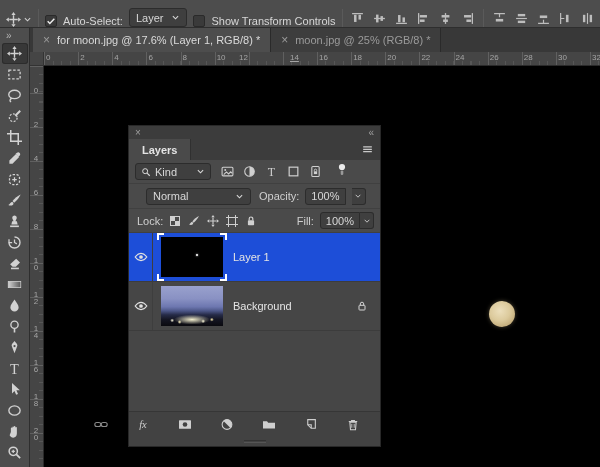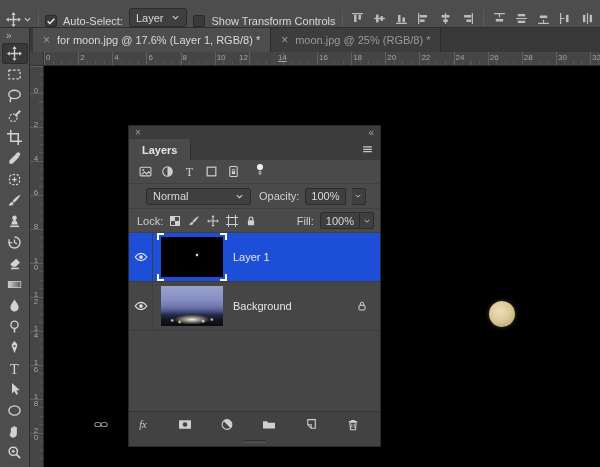--- a/index.html
+++ b/index.html
@@ -484,21 +484,21 @@
 
   <div id="ruler-corner"></div>
   <div id="h-ruler">
       <span class="h-num" style="left: 2px;">0</span>
       <span class="h-num" style="left: 36.13px;">2</span>
       <span class="h-num" style="left: 70.26px;">4</span>
       <span class="h-num" style="left: 104.39px;">6</span>
       <span class="h-num" style="left: 138.52px;">8</span>
       <span class="h-num" style="left: 172.65px;">10</span>
       <span class="h-num" style="left: 195px;">12</span>
-      <span class="h-num" style="left: 234px; text-decoration: underline;">14</span>
+      <span class="h-num" style="left: 246px; text-decoration: underline;">14</span>
       <span class="h-num" style="left: 275.04px;">16</span>
       <span class="h-num" style="left: 309.17px;">18</span>
       <span class="h-num" style="left: 343.3px;">20</span>
       <span class="h-num" style="left: 377.43px;">22</span>
       <span class="h-num" style="left: 411.56px;">24</span>
       <span class="h-num" style="left: 445.69px; text-align: right;">26</span>
       <span class="h-num" style="left: 479.82px;">28</span>
       <span class="h-num" style="left: 513.95px;">30</span>
       <span class="h-num" style="left: 548.08px;">32</span>
     </div>
@@ -556,20 +556,34 @@
     <div id="panel-tabrow">
       <span id="panel-tab-layers">Layers</span>
       <span id="panel-menu" class="icon">
           <svg viewBox="0 0 12 12">
             <path d="M2 3.6h8M2 5.8h8M2 8h8" stroke="currentColor" fill="none" stroke-width="1.2"></path>
           </svg>
         </span>
     </div>
 
     <div id="filter-row" class="panel-row">
+      <span class="dropdown" id="kind-dropdown">
+        <span class="icon search">
+            <svg viewBox="0 0 12 12">
+              <circle cx="5" cy="5" r="3" stroke="currentColor" fill="none" stroke-width="1.2"></circle>
+              <path d="M7.3 7.3l3.2 3.2" stroke="currentColor" fill="none" stroke-width="1.3"></path>
+            </svg>
+          </span>
+        <span class="kd-label">Kind</span>
+        <span class="icon chev">
+            <svg viewBox="0 0 12 12">
+              <path d="M2.5 4.2l3.5 3.6 3.5-3.6" stroke="currentColor" fill="none" stroke-width="1.4"></path>
+            </svg>
+          </span>
+      </span>
       <span id="filter-icons">
           <span class="icon">
             <svg viewBox="0 0 12 12">
               <rect x="1" y="2" width="10" height="8" rx="1" stroke="currentColor" fill="none" stroke-width="1"></rect>
               <circle cx="3.9" cy="4.7" r=".9" fill="currentColor"></circle>
               <path d="M2.5 8.8L5 6.4l2 1.9 2-2 1.4 1.4" stroke="currentColor" fill="none" stroke-width="1"></path>
             </svg>
           </span>
           <span class="icon">
             <svg viewBox="0 0 12 12">

